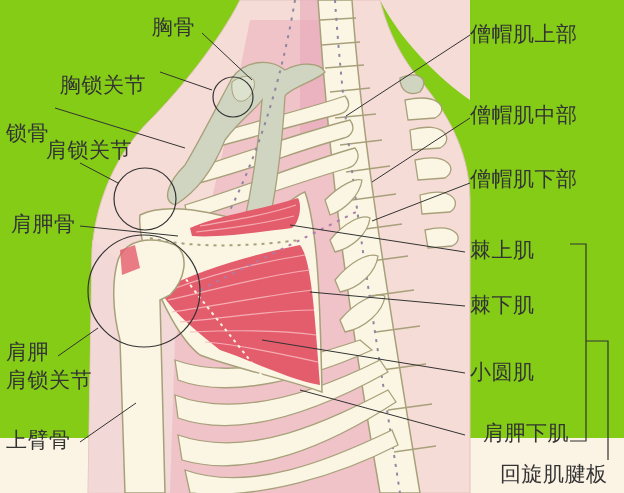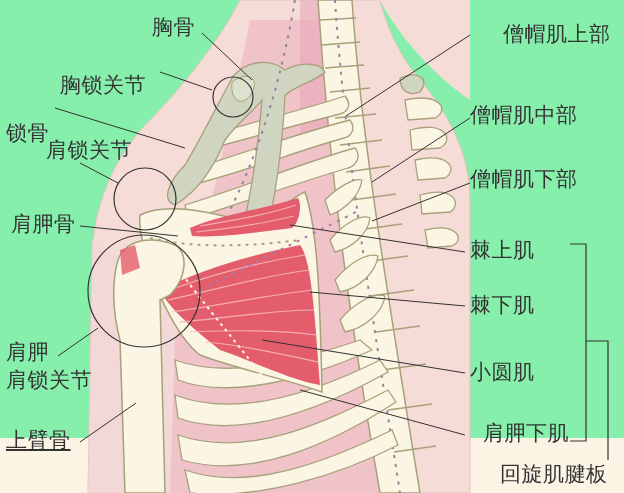--- a/index.html
+++ b/index.html
@@ -1,17 +1,17 @@
 <!DOCTYPE html>
 <html><head>
 <meta charset="utf-8">
 <style>
   html, body { margin: 0; padding: 0; }
   body { width: 624px; height: 493px; overflow: hidden; background: #fbf3e3; font-family: "DejaVu Sans", "Liberation Sans", sans-serif; }
-  .stage { position: relative; width: 624px; height: 438px; background: #86efac; }
+  .stage { position: relative; width: 624px; height: 438px; background: #84cc16; }
   svg.art { position: absolute; left: 0; top: 0; }
   .lbl { position: absolute; font-size: 21px; color: #333; line-height: 1.2; white-space: nowrap; letter-spacing: 0.5px; }
 </style>
 </head>
 <body>
 
 <div class="stage">
   <svg class="art" width="624" height="493" viewBox="0 0 624 493">
 
     <path d="M240 0 C 220 40, 180 90, 150 120 C 110 160, 95 210, 92 250 L 88 493 L 470 493 L 470 200 C 470 150, 445 110, 420 80 C 395 50, 385 20, 380 0 Z" fill="#f6dcd6" stroke="#e4c3bd" stroke-width="1"></path>
@@ -121,23 +121,23 @@
     </g>
   </svg>
 
   <div class="lbl" style="left:152px; top:15px;">胸骨</div>
   <div class="lbl" style="left:60px; top:58px;margin-top:15px;">胸锁关节</div>
   <div class="lbl" style="left:6px; top:95px;margin-top:26px;">锁骨</div>
   <div class="lbl" style="left:6px; top:138px;margin-left:40px;">肩锁关节</div>
   <div class="lbl" style="left:11px; top:212px;text-align:right;">肩胛骨</div>
   <div class="lbl" style="left:6px; top:340px;">肩胛</div>
   <div class="lbl" style="left:6px; top:368px;">肩锁关节</div>
-  <div class="lbl" style="left:6px; top:428px;text-decoration:underline;">上臂骨</div>
+  <div class="lbl" style="left:6px; top:428px;">上臂骨</div>
 
-  <div class="lbl" style="left:470px; top:22px;padding-left:33px;">僧帽肌上部</div>
+  <div class="lbl" style="left:470px; top:22px;">僧帽肌上部</div>
   <div class="lbl" style="left:470px; top:103px;">僧帽肌中部</div>
   <div class="lbl" style="left:470px; top:167px;">僧帽肌下部</div>
   <div class="lbl" style="left:470px; top:238px;">棘上肌</div>
   <div class="lbl" style="left:470px; top:293px;">棘下肌</div>
   <div class="lbl" style="left:470px; top:360px;">小圆肌</div>
   <div class="lbl" style="left:470px; top:421px;margin-left:13px;">肩胛下肌</div>
   <div class="lbl" style="left:500px; top:462px;">回旋肌腱板</div>
 </div>
 
 </body></html>

